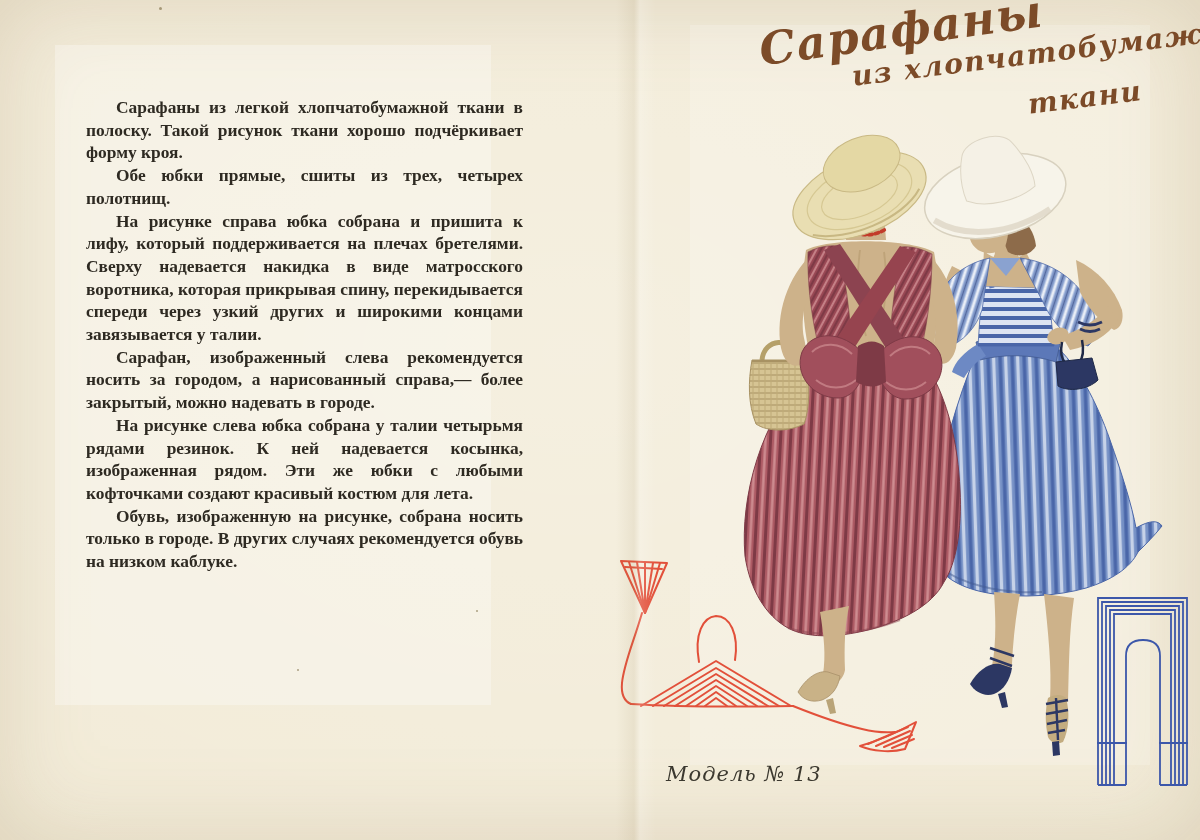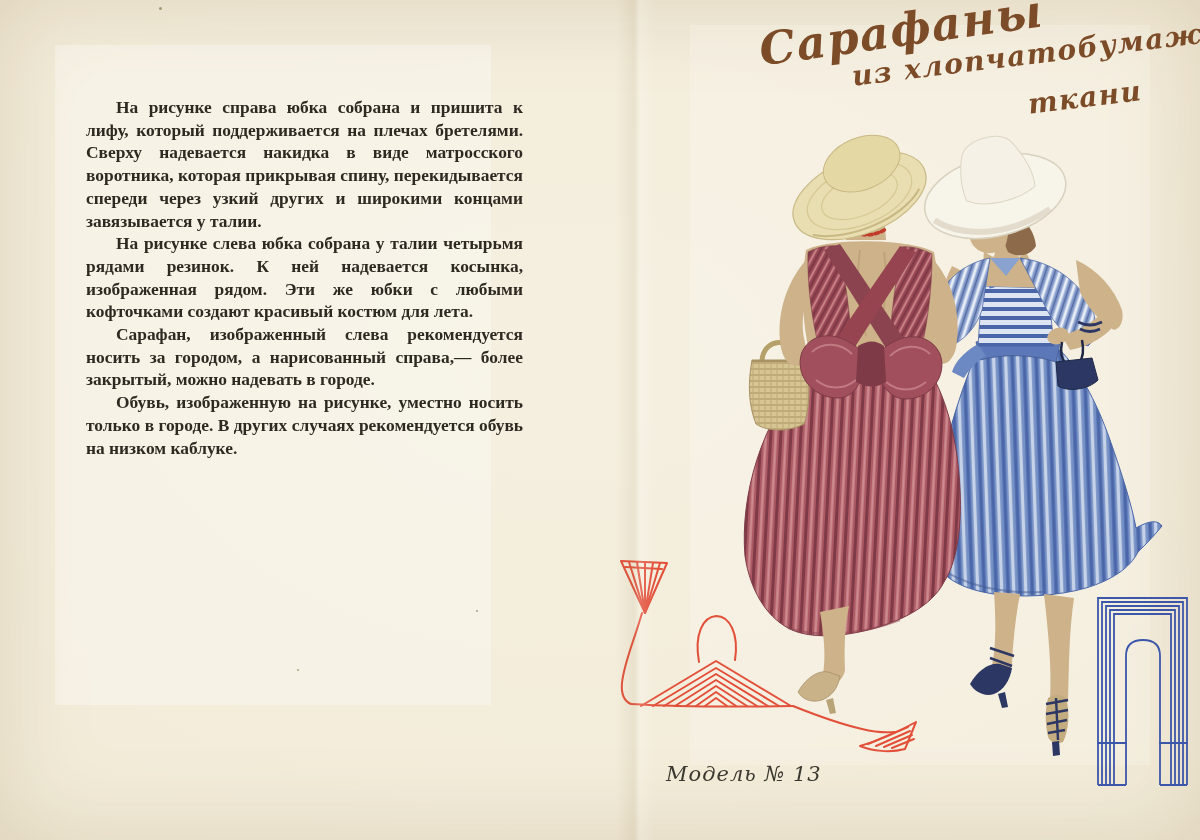--- a/index.html
+++ b/index.html
@@ -53,24 +53,26 @@
 </style>
 </head>
 <body>
 
 <div class="spread">
 
   <div class="light-panel lp-left"></div>
   <div class="light-panel lp-right"></div>
 
   <div class="text-block">
+    <p>Сарафаны из легкой хлопчатобумажной ткани в полоску. Такой рисунок ткани хорошо подчёркивает форму кроя.</p>
+    <p>Обе юбки прямые, сшиты из трех, четырех полотнищ.</p>
     <p>На рисунке справа юбка собрана и пришита к лифу, который поддерживается на плечах бретелями. Сверху надевается накидка в виде матросского воротника, которая прикрывая спину, перекидывается спереди через узкий других и широкими концами завязывается у талии.</p>
+    <p>Сарафан, изображенный слева рекомендуется носить за городом, а нарисованный справа,— более закрытый, можно надевать в городе.</p>
     <p>На рисунке слева юбка собрана у талии четырьмя рядами резинок. К ней надевается косынка, изображенная рядом. Эти же юбки с любыми кофточками создают красивый костюм для лета.</p>
-    <p>Сарафан, изображенный слева рекомендуется носить за городом, а нарисованный справа,— более закрытый, можно надевать в городе.</p>
-    <p>Обувь, изображенную на рисунке, уместно носить только в городе. В других случаях рекомендуется обувь на низком каблуке.</p>
+    <p>Обувь, изображенную на рисунке, собрана носить только в городе. В других случаях рекомендуется обувь на низком каблуке.</p>
   </div>
 
   <div class="title-line t1">Сарафаны</div>
   <div class="title-line t2">из хлопчатобумажной</div>
   <div class="title-line t3">ткани</div>
 
   <svg class="illustration" viewBox="600 0 600 840">
     <defs>
       <pattern id="pRed" patternUnits="userSpaceOnUse" width="10" height="10" patternTransform="rotate(3)">
         <rect width="10" height="10" style="fill:var(--dress-red)"></rect>

